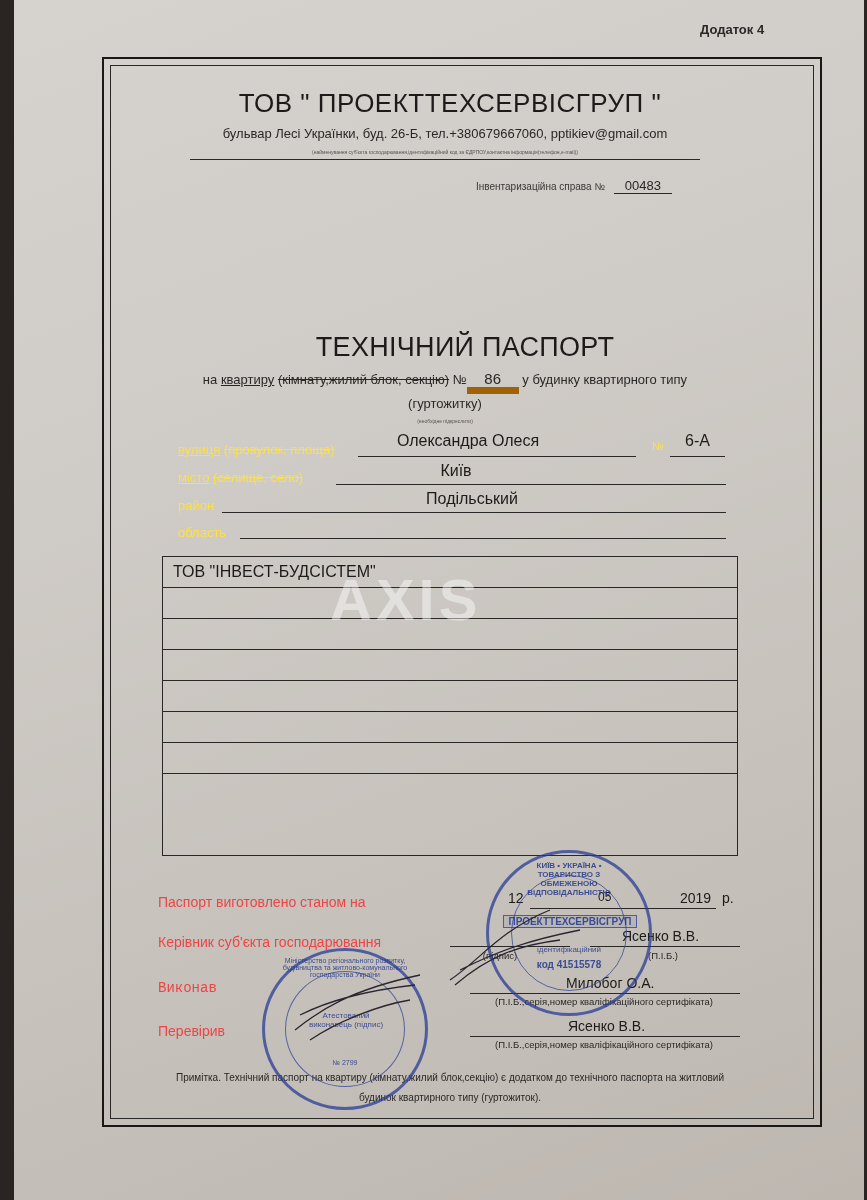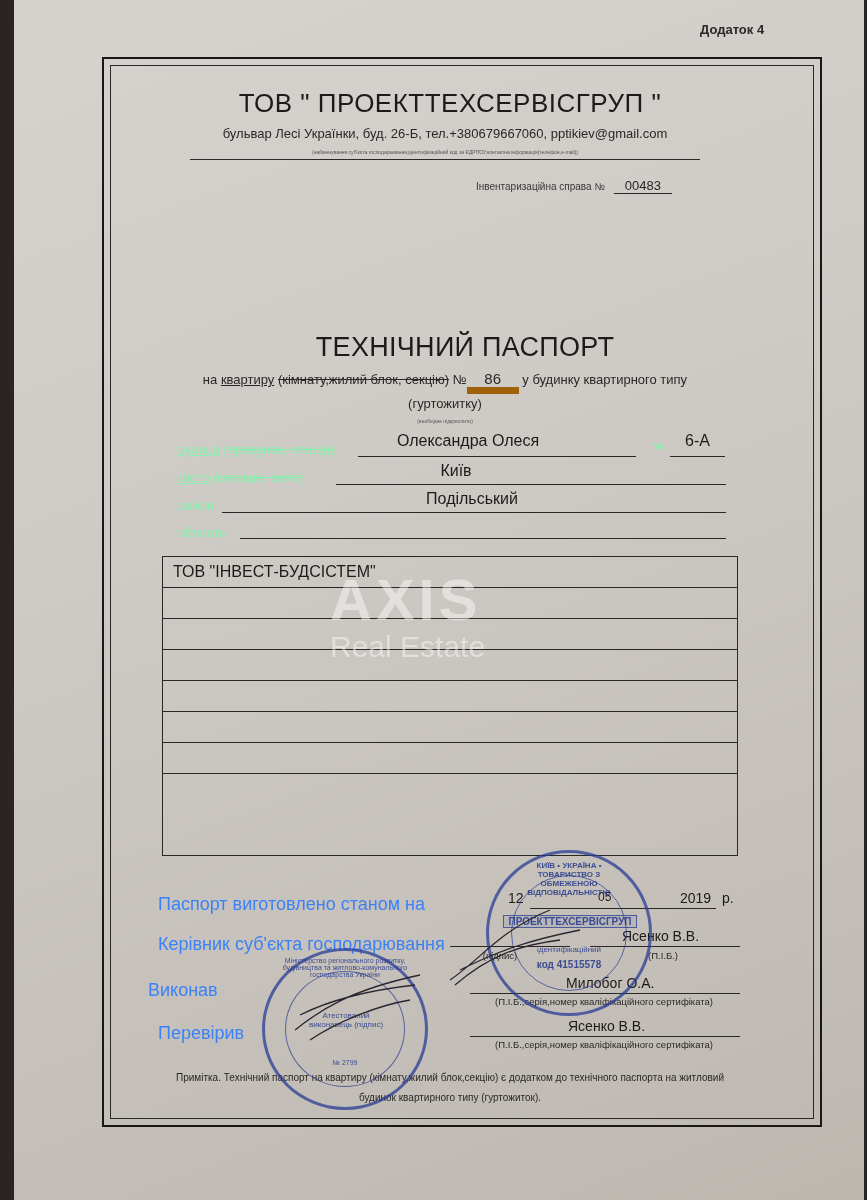--- a/index.html
+++ b/index.html
@@ -41,21 +41,21 @@
   }
   .title { left:150px; top:332px; width:630px; text-align:center; font-size:27px; letter-spacing:0.3px; }
   .subtitle { left:130px; top:370px; width:630px; text-align:center; font-size:13px; color:#2a2826; }
   .subtitle .u { text-decoration:underline; }
   .subtitle .s { text-decoration:line-through; }
   .num-fill {
     display:inline-block; border-bottom:7px solid #a16207; min-width:52px; text-align:center; font-size:15px;
   }
   .subtitle2 { left:130px; top:396px; width:630px; text-align:center; font-size:13px; color:#2a2826; }
   .note-small { left:130px; top:418px; width:630px; text-align:center; font-size:5px; color:#555; }
-  .field-label { font-size:13px; color:#86efac;text-align:right; }
+  .field-label { font-size:13px; color:#fde047;text-align:right; }
   .field-label .u { text-decoration:underline; }
   .field-label .s { text-decoration:line-through; }
   .line { position:absolute; border-bottom:1px solid #2a2826; height:0; }
   .fill { position:absolute; font-size:16px; text-align:center; }
   .table {
     position:absolute; left:162px; top:556px; width:576px; height:300px;
     border:1.5px solid #2a2826; box-sizing:border-box;
   }
   .table-head {
     height:46px; box-sizing:border-box; border-bottom:1.5px solid #2a2826;
@@ -66,21 +66,21 @@
     font-size:16px; padding-left:10px; line-height:30px;
   }
   .table-row:last-child { border-bottom:none; }
   .watermark {
     position:absolute; left:330px; top:540px; width:210px; text-align:left; color:rgba(255,255,255,0.45);
     pointer-events:none;
     margin-top:30px;
   }
   .wm-big { font-size:58px; font-weight:bold; letter-spacing:4px; line-height:60px; }
   .wm-small { font-size:30px; line-height:34px; font-weight:normal; }
-  .sig-label { font-size:18px; color:#3b82f6; }
+  .sig-label { font-size:14px; color:#ef4444; }
   .sig-caption { font-size:9.5px; color:#2a2826; text-align:center; }
   .footnote {
     left:170px; top:1068px; width:560px; text-align:center; font-size:10px; color:#2a2826; line-height:20px;
   }
   .stamp {
     position:absolute; border-radius:50%; border:3px solid rgba(40,60,150,0.75);
     box-sizing:border-box;
   }
   .stamp-inner { position:absolute; border-radius:50%; border:1.5px solid rgba(40,60,150,0.7); box-sizing:border-box; }
   .stamp-text { position:absolute; color:rgba(35,55,140,0.85); font-size:9px; text-align:center; }
@@ -147,39 +147,38 @@
   <div class="table-row"></div>
   <div class="table-row"></div>
   <div class="table-row"></div>
   <div class="table-row"></div>
   <div class="table-row"></div>
   <div class="table-row"></div>
 </div>
 
 <div class="watermark">
   <div class="wm-big">AXIS</div>
-  <div class="wm-small">Real Estate</div>
 </div>
 
 <div class="abs sig-label" style="left:158px; top:894px;">Паспорт виготовлено станом на</div>
 <div class="abs" style="left:508px; top:890px; font-size:14px;">12</div>
 <div class="line" style="left:530px; top:908px; width:120px;"></div>
 <div class="abs" style="left:598px; top:890px; font-size:12px;">05</div>
 <div class="line" style="left:650px; top:908px; width:66px;"></div>
 <div class="abs" style="left:680px; top:890px; font-size:14px;">2019</div>
 <div class="abs" style="left:722px; top:890px; font-size:14px;">р.</div>
 
 <div class="abs sig-label" style="left:158px; top:934px;">Керівник суб'єкта господарювання</div>
 <div class="line" style="left:450px; top:946px; width:120px;"></div>
 <div class="abs sig-caption" style="left:470px; top:950px; width:60px;">(підпис)</div>
 <div class="line" style="left:590px; top:946px; width:150px;"></div>
 <div class="abs" style="left:622px; top:928px; font-size:14px;">Ясенко В.В.</div>
 <div class="abs sig-caption" style="left:648px; top:950px;">(П.І.Б.)</div>
 
-<div class="abs sig-label" style="left:148px; top:980px;">Виконав</div>
+<div class="abs sig-label" style="left:158px; top:980px;font-family:Liberation Mono, monospace;">Виконав</div>
 <div class="line" style="left:470px; top:993px; width:270px;"></div>
 <div class="abs" style="left:566px; top:975px; font-size:14px;">Милобог О.А.</div>
 <div class="abs sig-caption" style="left:468px; top:996px; width:272px;">(П.І.Б.,серія,номер кваліфікаційного сертифіката)</div>
 
 <div class="abs sig-label" style="left:158px; top:1023px;text-align:right;">Перевірив</div>
 <div class="line" style="left:470px; top:1036px; width:270px;"></div>
 <div class="abs" style="left:568px; top:1018px; font-size:14px;">Ясенко В.В.</div>
 <div class="abs sig-caption" style="left:468px; top:1039px; width:272px;">(П.І.Б.,серія,номер кваліфікаційного сертифіката)</div>
 
 <div class="abs footnote">Примітка. Технічний паспорт на квартиру (кімнату,жилий блок,секцію) є додатком до технічного паспорта на житловий будинок квартирного типу (гуртожиток).</div>

